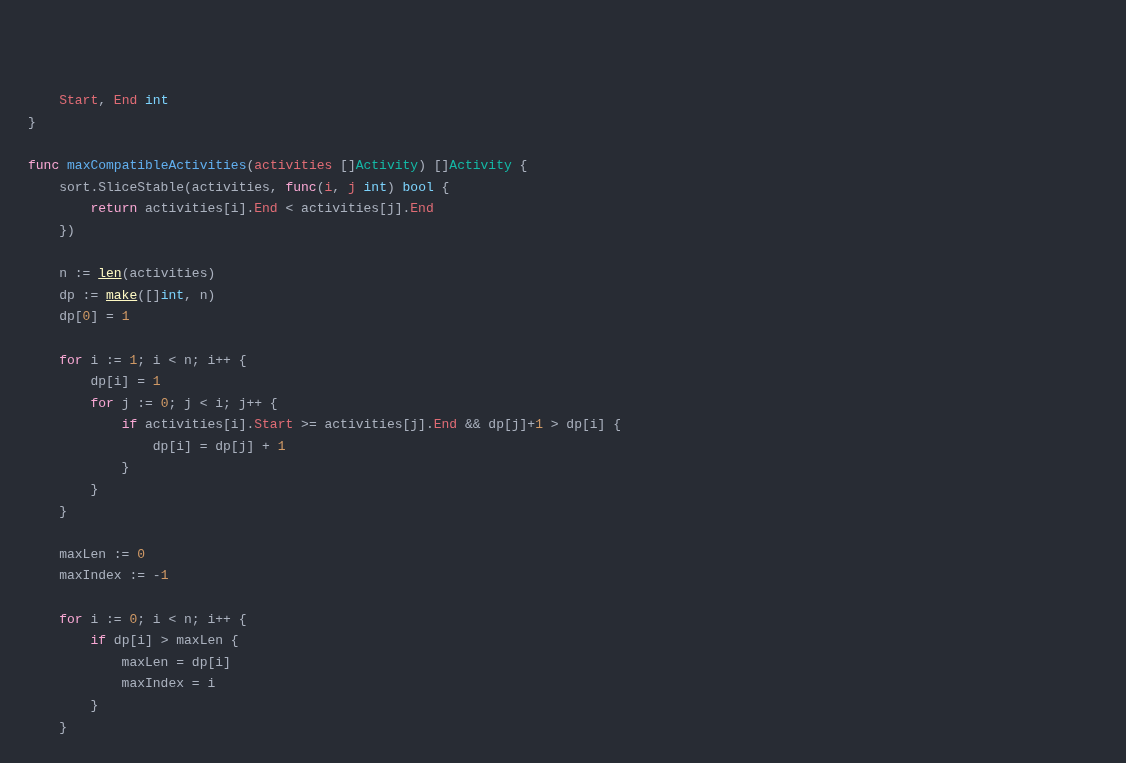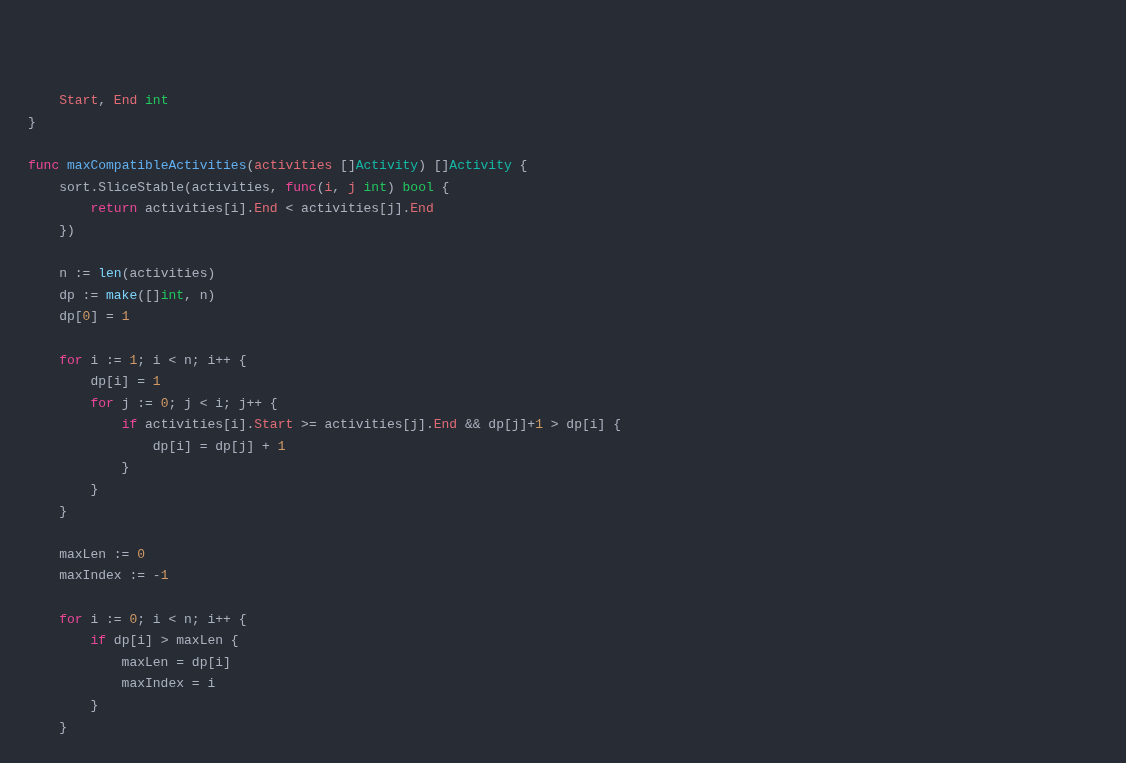--- a/index.html
+++ b/index.html
@@ -11,24 +11,24 @@
     color: #abb2bf;
     padding: 4px 0 10px 0;
     white-space: pre;
     overflow-x: auto;
   }
   .code-container {
     padding-left: 28px;
   }
   .line { min-height: 21.6px; }
   
-  .kw   { color: #ec4899; } 
-  .typ  { color: #22c55e; } 
+  .kw   { color: #f9a8d4; } 
+  .typ  { color: #7dd3fc; } 
   .fn   { color: #61afef; margin-top: 35px; } 
-  .bfn  { color: #7dd3fc; } 
+  .bfn  { color: #fef9c3; text-decoration: underline; } 
   .prm  { color: #e06c75; } 
   .num  { color: #d19a66; } 
   .ident{ color: #abb2bf; } 
   .prop { color: #e06c75; } 
   .decl { color: #e06c75; } 
   .etyp { color: #14b8a6; } 
 </style>
 </head>
 <body>
 

